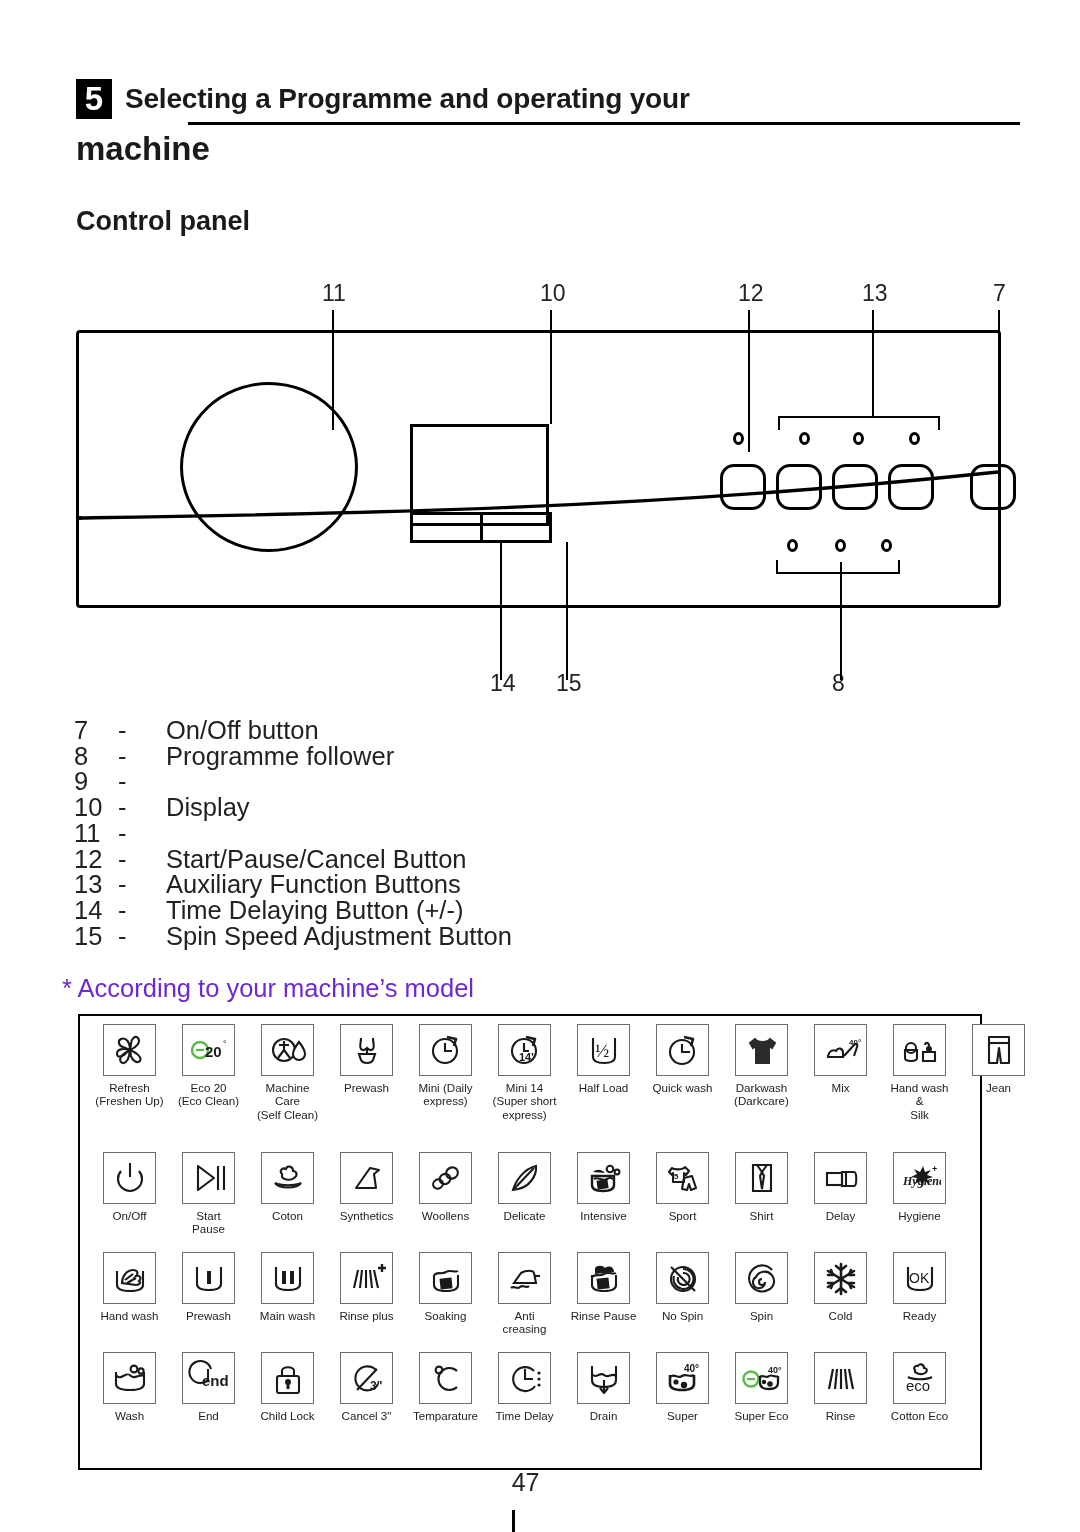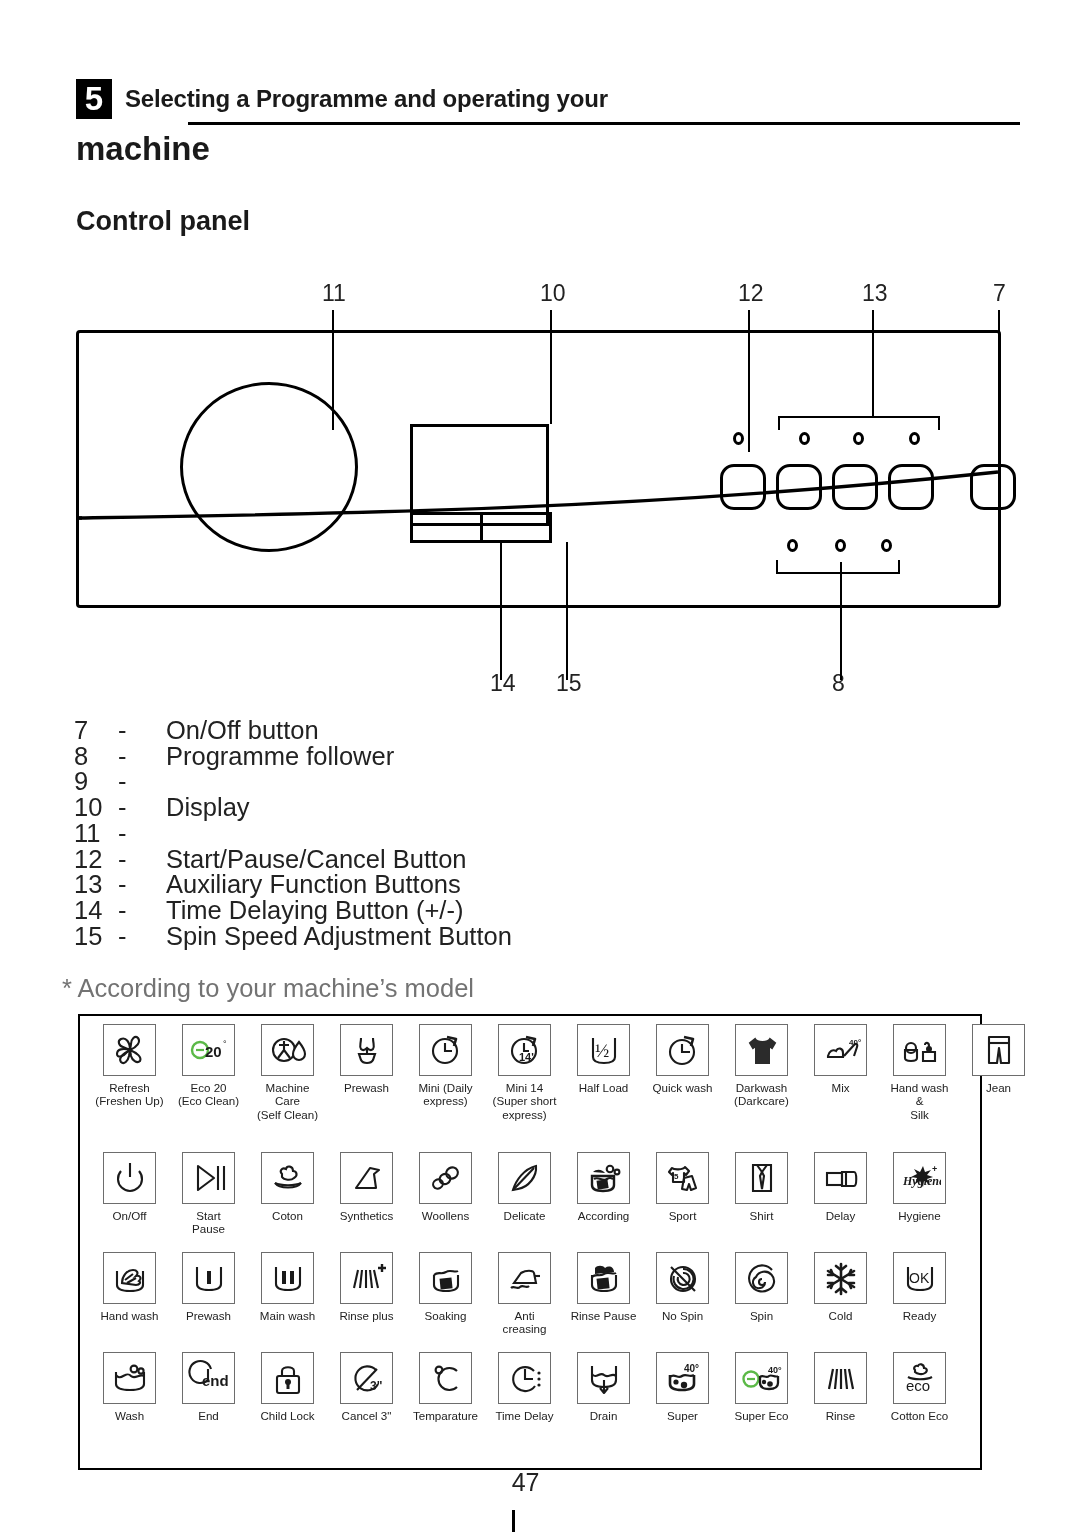--- a/index.html
+++ b/index.html
@@ -11,21 +11,21 @@
   .page{position:absolute;inset:0;}
 
   
   .chapter-head{position:absolute;left:76px;top:78px;width:944px;}
   .chapter-line1{display:flex;align-items:flex-start;}
   .chap-num{
     background:#000;color:#fff;font-weight:bold;font-size:33px;
     line-height:40px;width:36px;text-align:center;flex:none;margin-top:1px;
   }
   .chap-title{
-    font-weight:bold;font-size:24px;line-height:41px;margin-left:13px;
+    font-weight:bold;font-size:28px;line-height:41px;margin-left:13px;
     letter-spacing:-0.2px;flex:1;
   }
   .chap-rule{
     position:absolute;left:112px;top:44px;width:832px;height:3px;background:#000;
   }
   .chap-title2{
     font-weight:bold;font-size:33px;line-height:41px;margin-top:9px;margin-left:0px;
   }
   .section-title{
     position:absolute;left:76px;top:206px;font-weight:bold;font-size:27px;
@@ -64,21 +64,21 @@
   }
   .bracket{position:absolute;border:2px solid #000;border-top:none;height:12px;}
   .bracket-up{position:absolute;border:2px solid #000;border-bottom:none;height:12px;}
   .curve{position:absolute;left:19px;top:180px;width:919px;height:120px;}
 
   
   .legend{position:absolute;left:74px;top:718px;font-size:25.5px;line-height:25.7px;color:#222;}
   .legend-row{display:flex;}
   .lg-num{width:44px;flex:none;text-align:left;}
   .lg-dash{width:48px;flex:none;}
-  .legend-note{position:absolute;left:62px;top:974px;font-size:25.5px;color:#737373;}
+  .legend-note{position:absolute;left:62px;top:974px;font-size:25.5px;color:#6d28d9;}
 
   
   .symtable{
     position:absolute;left:78px;top:1014px;width:880px;height:444px;
     border:2px solid #000;padding:8px 10px 0 10px;box-sizing:content-box;
   }
   .symrow{display:flex;align-items:flex-start;}
   .symrow.r1{height:128px;}
   .symrow.r2{height:100px;}
   .symrow.r3{height:100px;}
@@ -415,21 +415,21 @@
           <div class="symbox">
             <svg width="42" height="40" viewBox="0 0 42 40">
               <path d="M9 18 H31 V27 C31 31 27 33 20 33 C13 33 9 31 9 27 Z" stroke="#1a1a1a" fill="none" stroke-width="2.4"></path>
               <path d="M11 21 C15 18 20 24 24 21 C27 19 30 21 30 21" stroke="#1a1a1a" fill="none" stroke-width="2.2"></path>
               <rect x="14" y="22" width="11" height="9" fill="#1a1a1a" transform="rotate(-8 19 26)"></rect>
               <circle cx="27" cy="11" r="3.3" stroke="#1a1a1a" fill="none" stroke-width="2.1"></circle>
               <circle cx="34" cy="14" r="2.4" stroke="#1a1a1a" fill="none" stroke-width="2.1"></circle>
               <path d="M10 14 C14 10 20 12 22 15" fill="#1a1a1a"></path>
             </svg>
           </div>
-          <div class="symlabel">According</div>
+          <div class="symlabel">Intensive</div>
         </div>
         <div class="symcell">
           <div class="symbox">
             <svg width="42" height="40" viewBox="0 0 42 40">
               <path d="M10 10 L7 14 L10 17 L11 15 V24 H22 V15 L24 17 L27 13 L23 9 C21 12 12 12 10 10 Z" stroke="#1a1a1a" fill="none" stroke-width="2.1" stroke-linejoin="round"></path>
               <text x="12" y="21" font-family="Liberation Sans, sans-serif" font-size="8" font-weight="bold" fill="#1a1a1a">5</text>
               <path d="M22 20 L30 18 L34 30 L29 32 L27 26 L25 32 L20 31 Z" stroke="#1a1a1a" fill="none" stroke-width="2.1" stroke-linejoin="round"></path>
             </svg>
           </div>
           <div class="symlabel">Sport</div>

